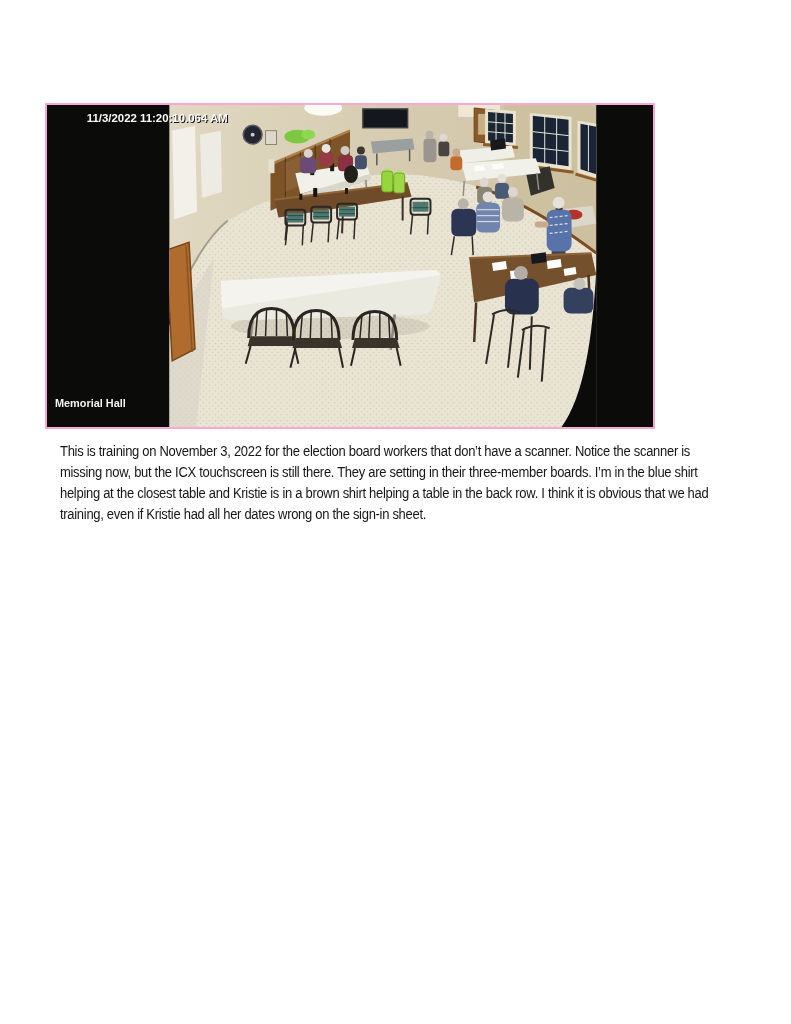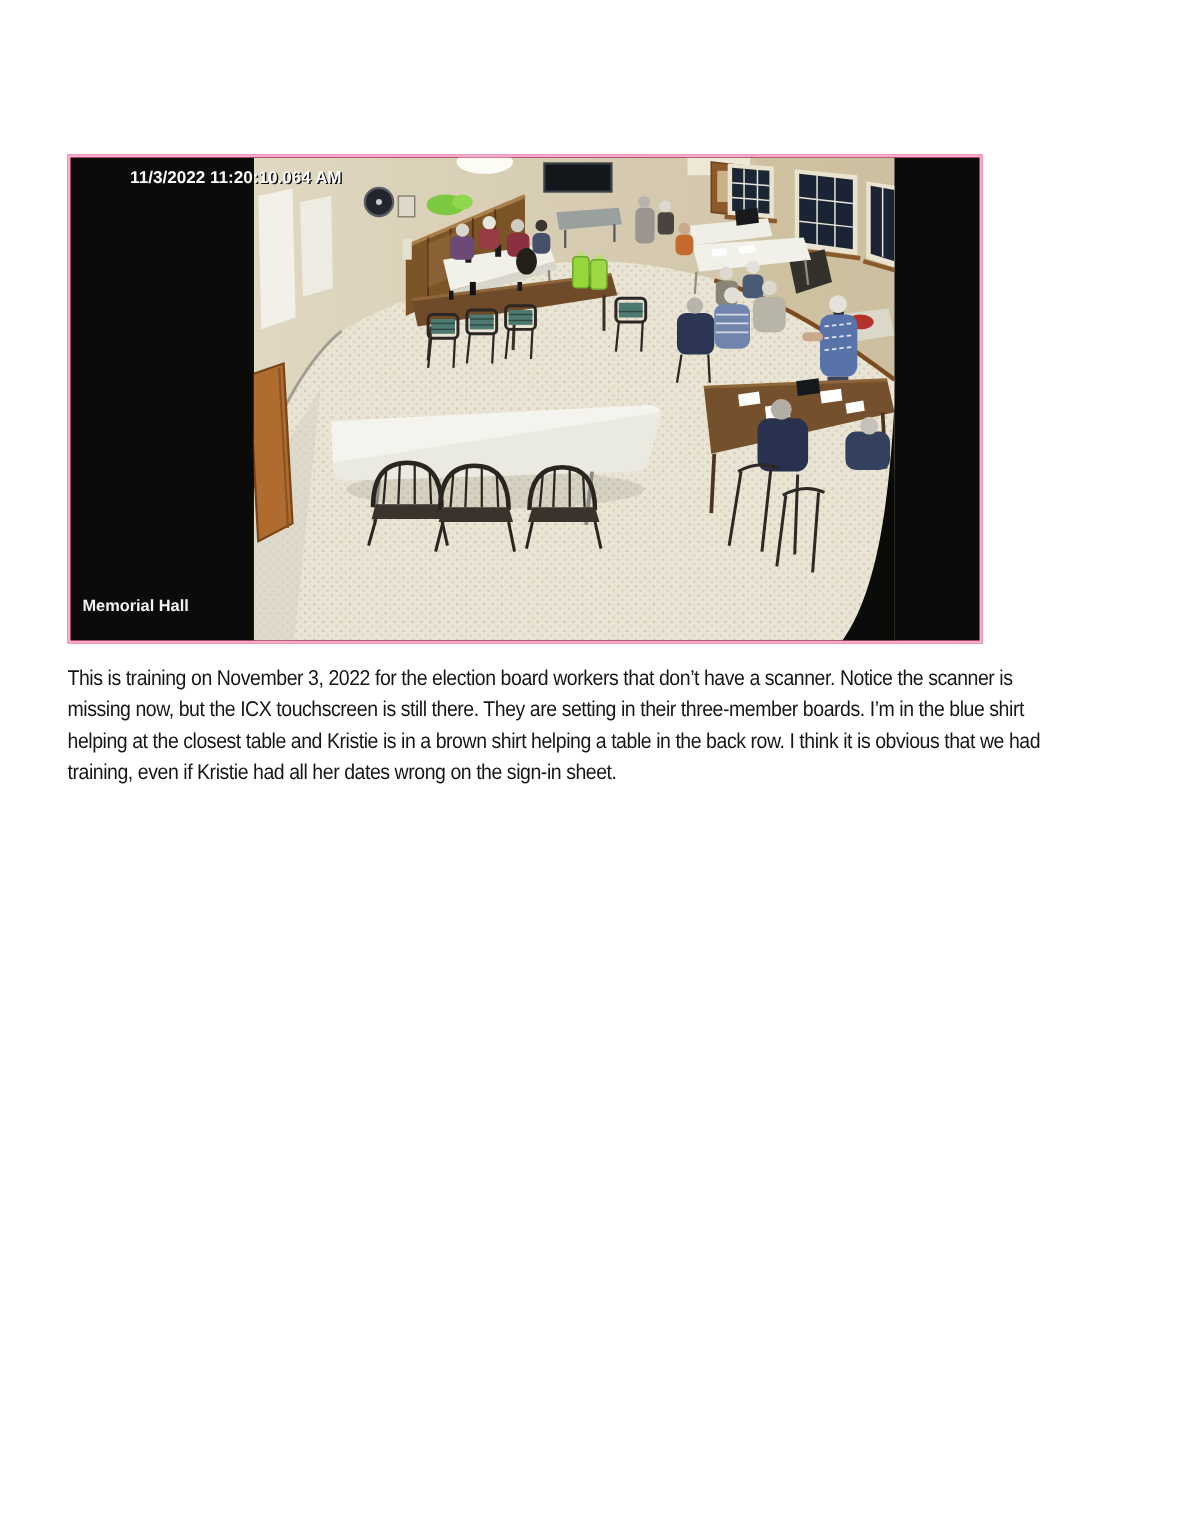--- a/index.html
+++ b/index.html
@@ -6,21 +6,21 @@
   body{
     width:791px;height:1024px;background:#ffffff;overflow:hidden;position:relative;
     font-family:"Liberation Sans", sans-serif;
   }
   .cctv{
     position:absolute;left:45px;top:103px;width:610px;height:326px;margin:0;
     border:2px solid #f9a8d4;box-sizing:border-box;background:#b91c1c;
   }
   .cctv svg{display:block;width:100%;height:100%;}
   .cam-label{font-family:"Liberation Sans",sans-serif;font-weight:bold;}
-  .caption{position:absolute;left:45px;top:441px;color:#161616;}
+  .caption{position:absolute;left:60px;top:441px;color:#161616;}
   .cap-line{
     white-space:nowrap;font-size:13px;letter-spacing:-0.3px;line-height:21px;
     transform:scaleY(1.1);transform-origin:0 50%;
   }
 </style>
 </head>
 <body>
 
 <figure class="cctv">
 <svg viewBox="0 0 610 326" preserveAspectRatio="none">

